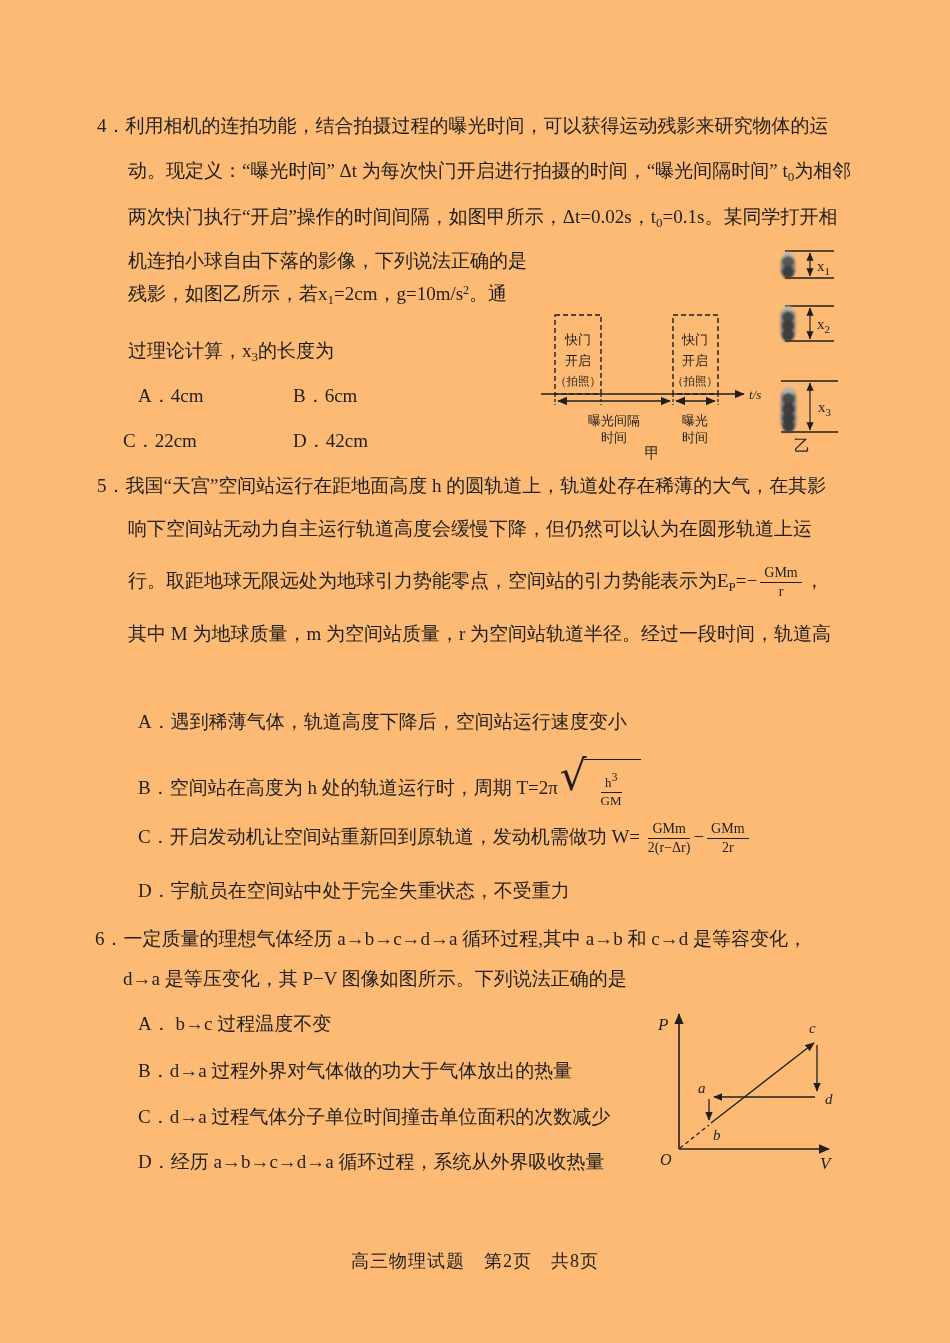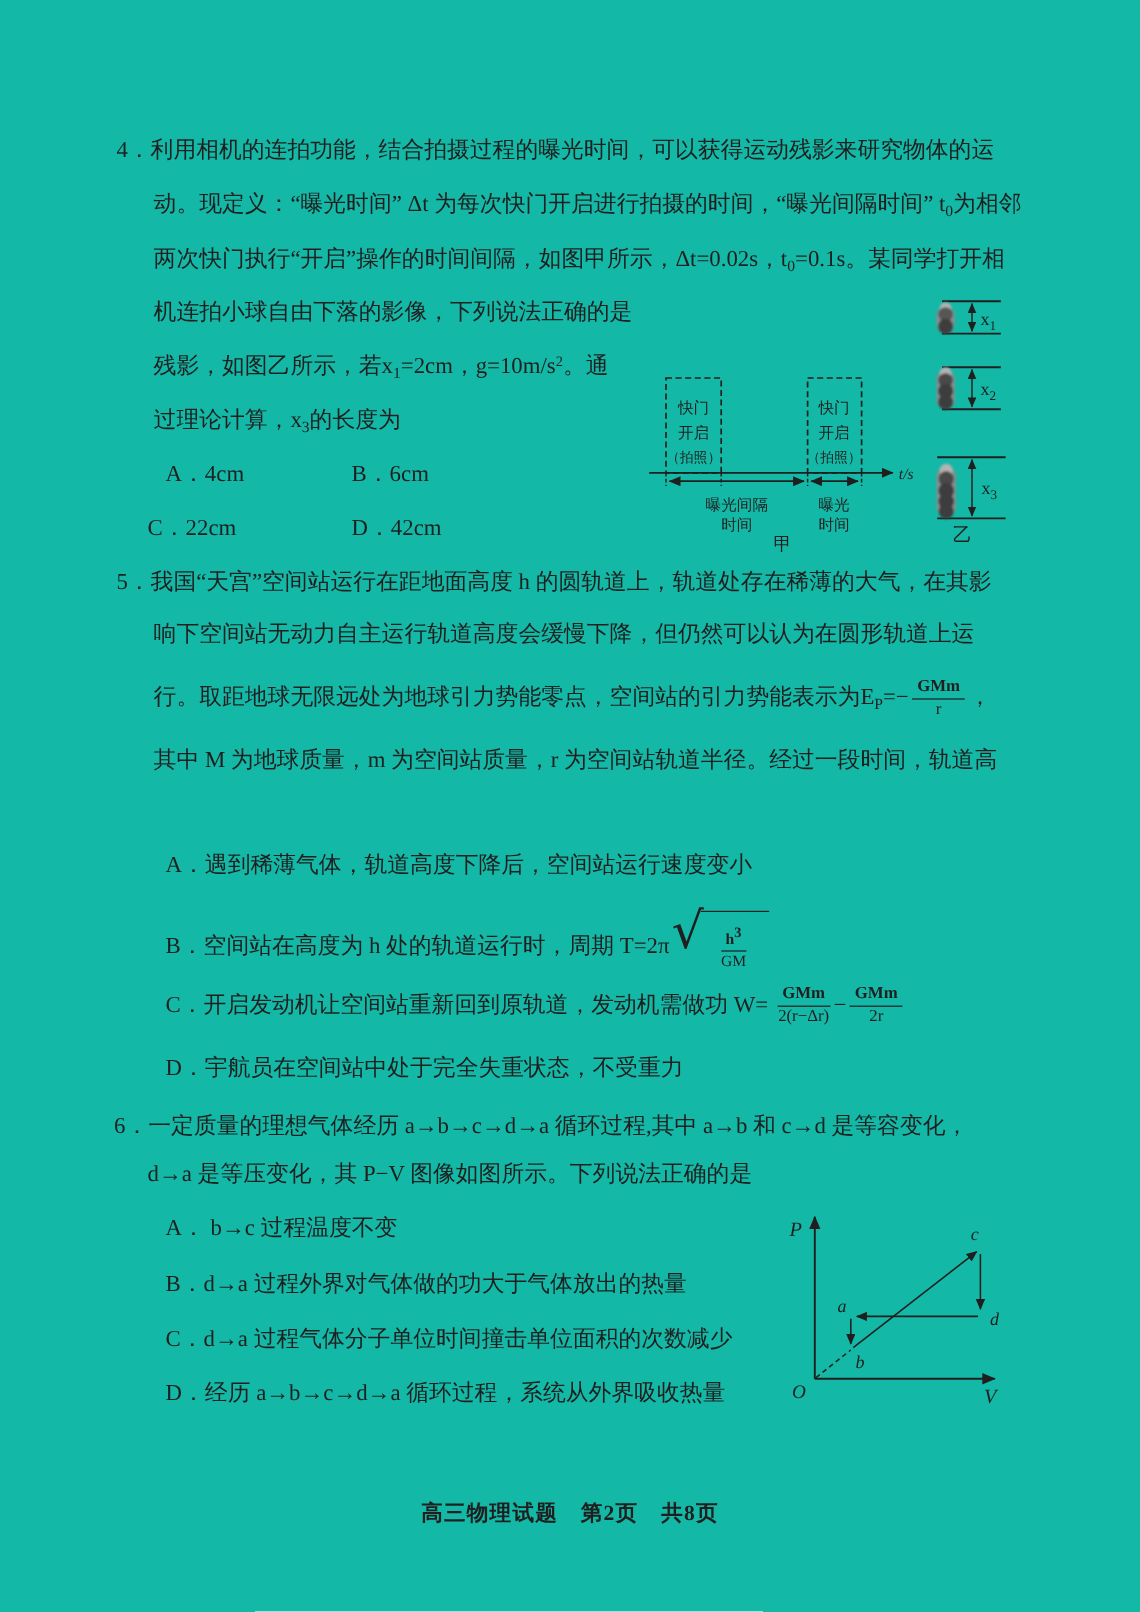--- a/index.html
+++ b/index.html
@@ -1,55 +1,55 @@
 <!DOCTYPE html>
 <html><head>
 <meta charset="utf-8">
 <style>
   html,body { margin:0; padding:0; background:#ffffff; }
   #page {
-    position:relative; width:950px; height:1343px; background:#14b8a6;
+    position:relative; width:950px; height:1343px; background:#fdba74;
     font-family:"Liberation Serif","DejaVu Serif",serif;
     color:#1f1f1f; overflow:hidden;
   }
   .line { position:absolute; white-space:nowrap; font-size:19px; line-height:24px; }
   .qnum { display:inline; }
   sub { font-size:13px; line-height:0; vertical-align:-4px; }
   sup { font-size:12px; line-height:0; vertical-align:6px; }
   .frac { display:inline-block; vertical-align:middle; text-align:center;
           font-size:14px; line-height:1.15; margin:0 3px; }
-  .frac .num { display:block; border-bottom:1.2px solid #1f1f1f; padding:0 4px 1px;font-weight:bold; }
+  .frac .num { display:block; border-bottom:1.2px solid #1f1f1f; padding:0 4px 1px; }
   .frac .den { display:block; padding-top:1px; }
   .sqrt { display:inline-flex; align-items:flex-start; vertical-align:middle; margin-left:2px; }
   .sqrt-sign { font-family:"DejaVu Sans",sans-serif; font-size:42px; line-height:0.93;
                font-weight:400; margin-right:-3px; }
   .radicand { border-top:1.6px solid #1f1f1f; padding:2px 5px 0 3px; margin-top:3px; }
   .radicand .frac { margin:14px; font-size:13px;text-align:right; }
   .footer { position:absolute; top:1249px; left:0; width:100%; text-align:center;
-            font-size:18px; letter-spacing:1px;font-weight:bold; }
+            font-size:18px; letter-spacing:1px; }
   svg { position:absolute; overflow:visible; }
   svg text { font-family:"Liberation Serif","DejaVu Serif",serif; fill:#1f1f1f; }
   .svg-cjk { font-size:13px; }
   .svg-cjk-sm { font-size:11.5px; }
   .svg-it { font-style:italic; }
 </style>
 </head>
 <body>
 
 <div id="page">
 
   <div class="line" style="left:97px;top:114px"><span class="qnum">4．</span><span>利用相机的连拍功能，结合拍摄过程的曝光时间，可以获得运动残影来研究物体的运</span></div>
 
   <div class="line" style="left:128px;top:159px"><span>动。现定义：“曝光时间” Δt 为每次快门开启进行拍摄的时间，“曝光间隔时间” t</span><sub>0</sub><span>为相邻</span></div>
 
   <div class="line" style="left:128px;top:205px"><span>两次快门执行“开启”操作的时间间隔，如图甲所示，Δt=0.02s，t</span><sub>0</sub><span>=0.1s。某同学打开相</span></div>
 
   <div class="line" style="left:128px;top:249px">机连拍小球自由下落的影像，下列说法正确的是</div>
 
-  <div class="line" style="left:128px;top:294px"><span>残影，如图乙所示，若x</span><sub>1</sub><span>=2cm，g=10m/s</span><sup>2</sup><span>。通</span></div>
+  <div class="line" style="left:128px;top:282px"><span>残影，如图乙所示，若x</span><sub>1</sub><span>=2cm，g=10m/s</span><sup>2</sup><span>。通</span></div>
 
   <div class="line" style="left:128px;top:339px"><span>过理论计算，x</span><sub>3</sub><span>的长度为</span></div>
 
   <div class="line" style="left:138px;top:384px">A．4cm</div>
   <div class="line" style="left:293px;top:384px">B．6cm</div>
   <div class="line" style="left:123px;top:429px">C．22cm</div>
   <div class="line" style="left:293px;top:429px">D．42cm</div>
 
   <svg style="left:538px;top:303px" width="225" height="158" viewBox="0 0 225 158">
     <defs>

